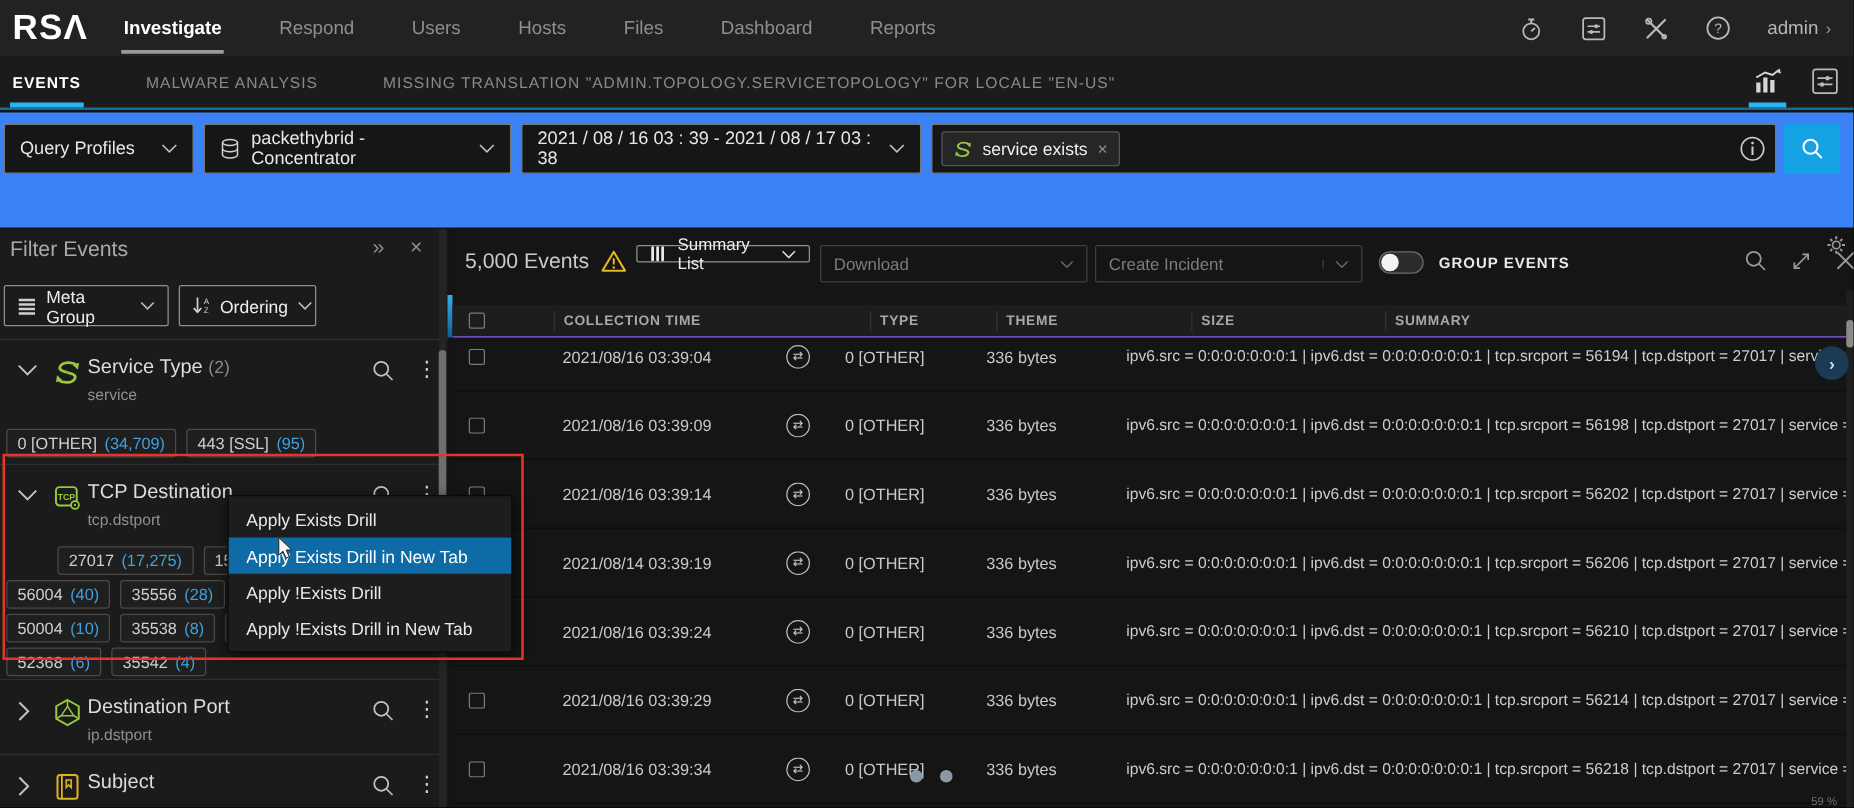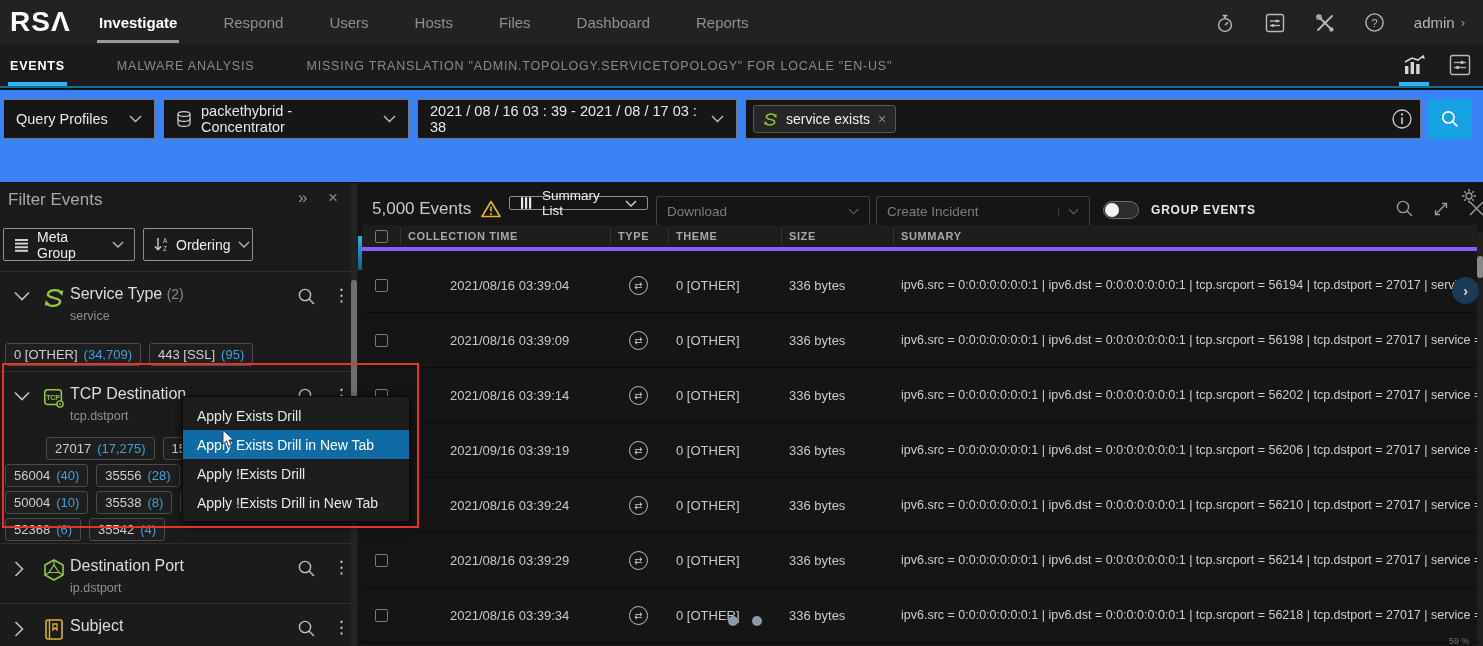--- a/index.html
+++ b/index.html
@@ -92,21 +92,21 @@
   .ep-viewbtn { position:absolute; left:147px; top:13px; width:139px; height:14px; border:1px solid #8f8f8f; border-radius:2px; display:flex; align-items:center; gap:8px; padding:0 10px; color:#efefef; font-size:13.5px; cursor:pointer; }
   .ep-select { position:absolute; top:13px; height:30px; border:1px solid #3f3f3f; border-radius:2px; color:#7d7d7d; font-size:13.5px; display:flex; align-items:center; justify-content:space-between; padding:0 10px; cursor:default; }
   .ep-download { left:294px; width:214px; }
   .ep-incident { left:514px; width:214px; }
   .ep-toggle-wrap { position:absolute; left:741px; top:18px; display:flex; align-items:center; gap:12px; }
   .toggle { width:36px; height:18px; border:1px solid #6a6a6a; border-radius:9px; background:#2c2c2c; position:relative; cursor:pointer; }
   .toggle .knob { position:absolute; left:1px; top:1px; width:14px; height:14px; border-radius:50%; background:#f2f2f2; }
   .ep-toggle-label { color:#e8e8e8; font-size:12px; font-weight:bold; letter-spacing:0.8px; }
   .ep-icons { position:absolute; left:1033px; top:16px; display:flex; gap:18px; align-items:center; }
 
-  .etable-head { position:absolute; left:0; top:42px; width:1115px; height:26px; background:#1d1d1d; border-bottom:4px solid #8b5cf6; display:flex; align-items:center; }
+  .etable-head { position:absolute; left:0; top:61px; width:1115px; height:26px; background:#1d1d1d; border-bottom:1px solid #8b5cf6; display:flex; align-items:center;gap:43px; }
   .hc { color:#a8a8a8; font-size:11px; font-weight:bold; letter-spacing:0.6px; padding-left:7px; border-left:1px solid #333; height:16px; line-height:16px; white-space:nowrap; overflow:hidden; }
   .hc:first-child { border-left:none; }
   .c-check { width:38px; display:flex; align-items:center; justify-content:center; padding-left:0; }
   .c-time { width:210px; }
   .c-type { width:58px; }
   .c-theme { width:113px; }
   .c-size { width:112px; }
   .c-summary { flex:1; }
   .head-gear { position:absolute; right:6px; top:5px; }
 
@@ -639,21 +639,21 @@
             <span class="type-badge">⇄</span>
           </span>
           <span class="ecell c-theme">0 [OTHER]</span>
           <span class="ecell c-size">336 bytes</span>
           <span class="ecell c-summary">ipv6.src = 0:0:0:0:0:0:0:1 | ipv6.dst = 0:0:0:0:0:0:0:1 | tcp.srcport = 56202 | tcp.dstport = 27017 | service = 0 [OTHE</span>
         </div>
         <div class="erow">
           <span class="ecell c-check" style="display: flex; justify-content: center;">
             <span class="checkbox"></span>
           </span>
-          <span class="ecell c-time">2021/09/16 03:39:19</span>
+          <span class="ecell c-time">2021/08/14 03:39:19</span>
           <span class="ecell c-type">
             <span class="type-badge">⇄</span>
           </span>
           <span class="ecell c-theme">0 [OTHER]</span>
           <span class="ecell c-size">336 bytes</span>
           <span class="ecell c-summary">ipv6.src = 0:0:0:0:0:0:0:1 | ipv6.dst = 0:0:0:0:0:0:0:1 | tcp.srcport = 56206 | tcp.dstport = 27017 | service = 0 [OTHE</span>
         </div>
         <div class="erow">
           <span class="ecell c-check" style="display: flex; justify-content: center;">
             <span class="checkbox"></span>

